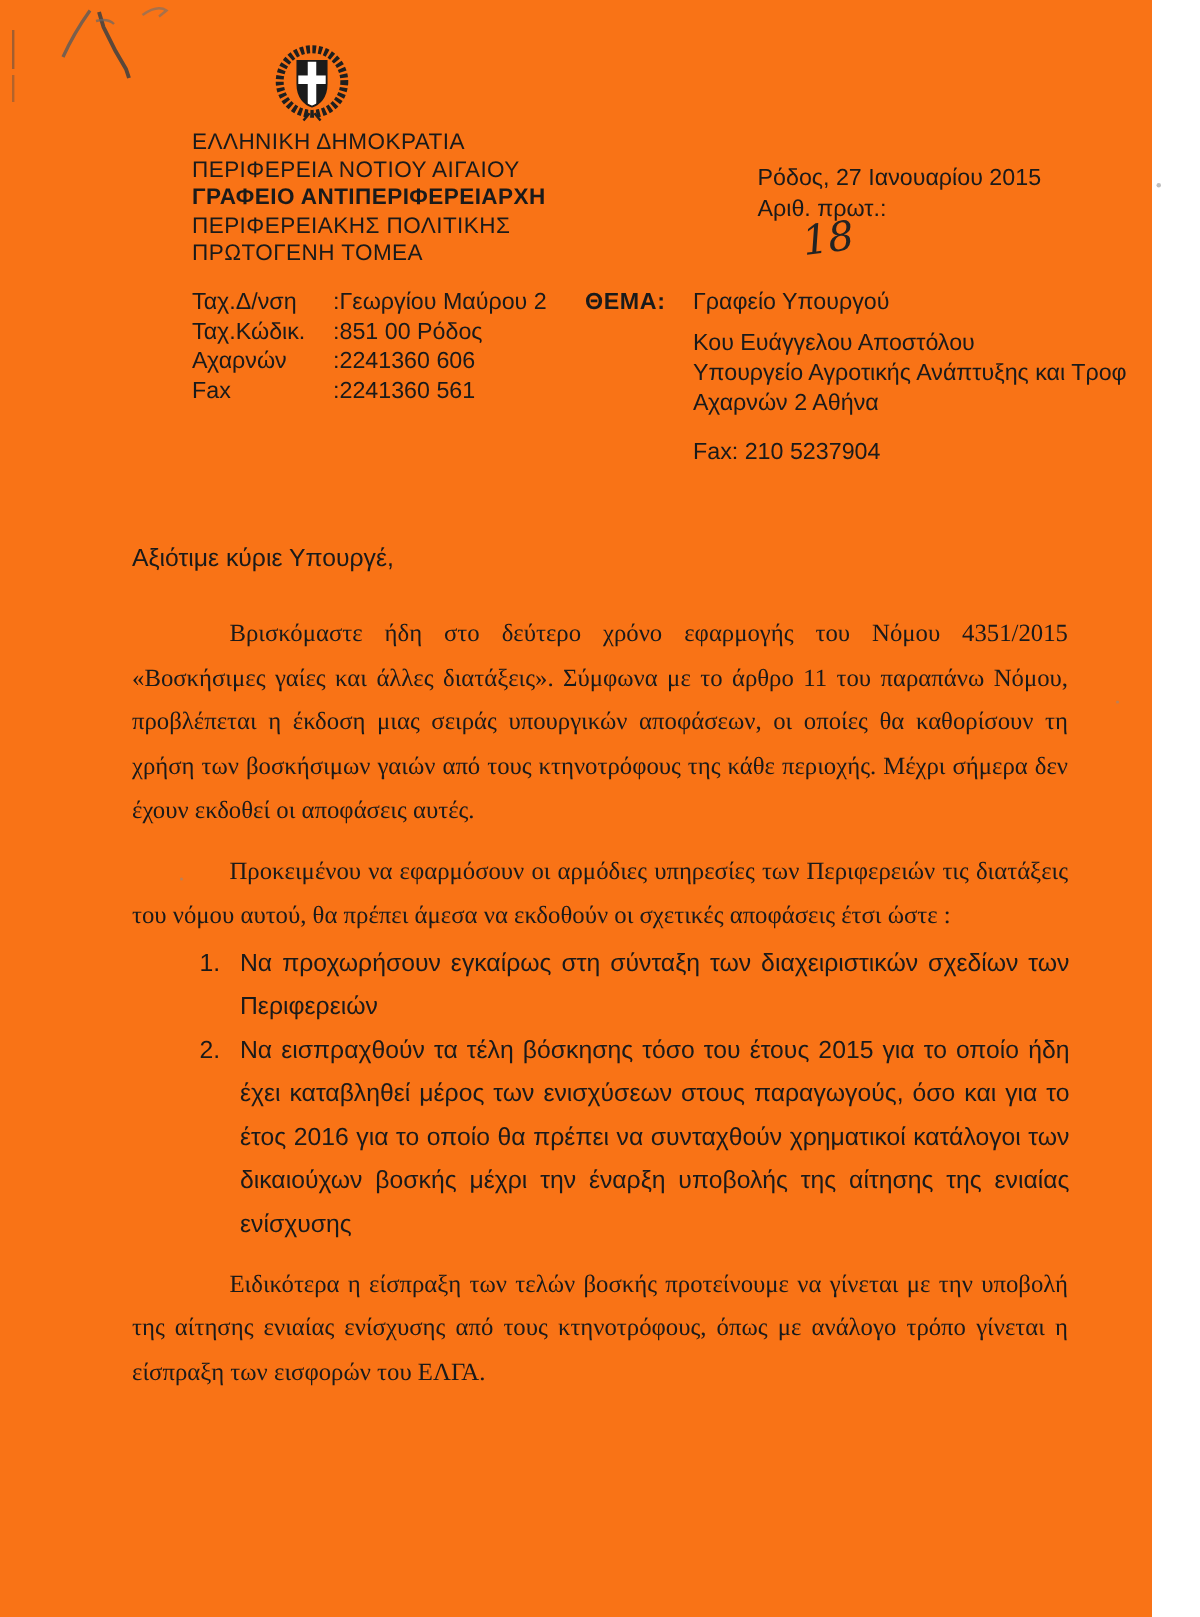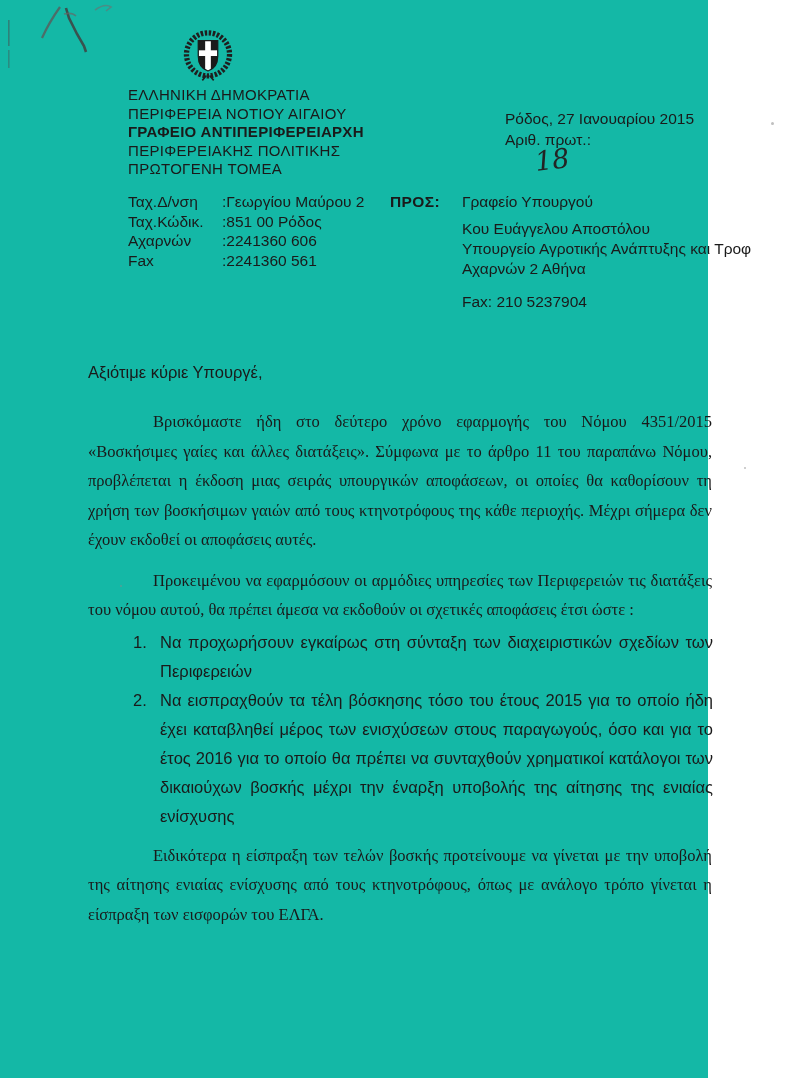--- a/index.html
+++ b/index.html
@@ -3,21 +3,21 @@
 <meta charset="utf-8">
 <style>
   html,body { margin:0; padding:0; }
   body {
     width:800px; height:1078px;
     background:#ffffff;
     font-family:"Liberation Sans", sans-serif;
     color:#1a1a1a;
     overflow:hidden;
   }
-  .page { position:relative; width:708px; height:1078px; background:#14b8a6; }
+  .page { position:relative; width:768px; height:1078px; background:#f97316; }
 
   
   .letterhead { position:relative; height:340px; }
 
   .scan-marks { position:absolute; left:0; top:0; }
 
   .emblem { position:absolute; left:182px; top:27px; }
 
   .agency {
     position:absolute; left:128px; top:86px;
@@ -130,21 +130,21 @@
         <span class="contact-value">:2241360 606</span>
       </div>
       <div class="contact-row">
         <span class="contact-label">Fax</span>
         <span class="contact-value">:2241360 561</span>
       </div>
     </div>
 
     <div class="recipient">
       <div class="recipient-head">
-        <span class="to-label">ΠΡΟΣ:</span>
+        <span class="to-label">ΘΕΜΑ:</span>
         <span class="r-line">Γραφείο Υπουργού</span>
       </div>
       <div class="recipient-lines">
         <div class="r-line gap">Κου Ευάγγελου Αποστόλου</div>
         <div class="r-line">Υπουργείο Αγροτικής Ανάπτυξης και Τροφ</div>
         <div class="r-line">Αχαρνών 2 Αθήνα</div>
       </div>
       <div class="recipient-fax">Fax: 210 5237904</div>
     </div>
   </div>

